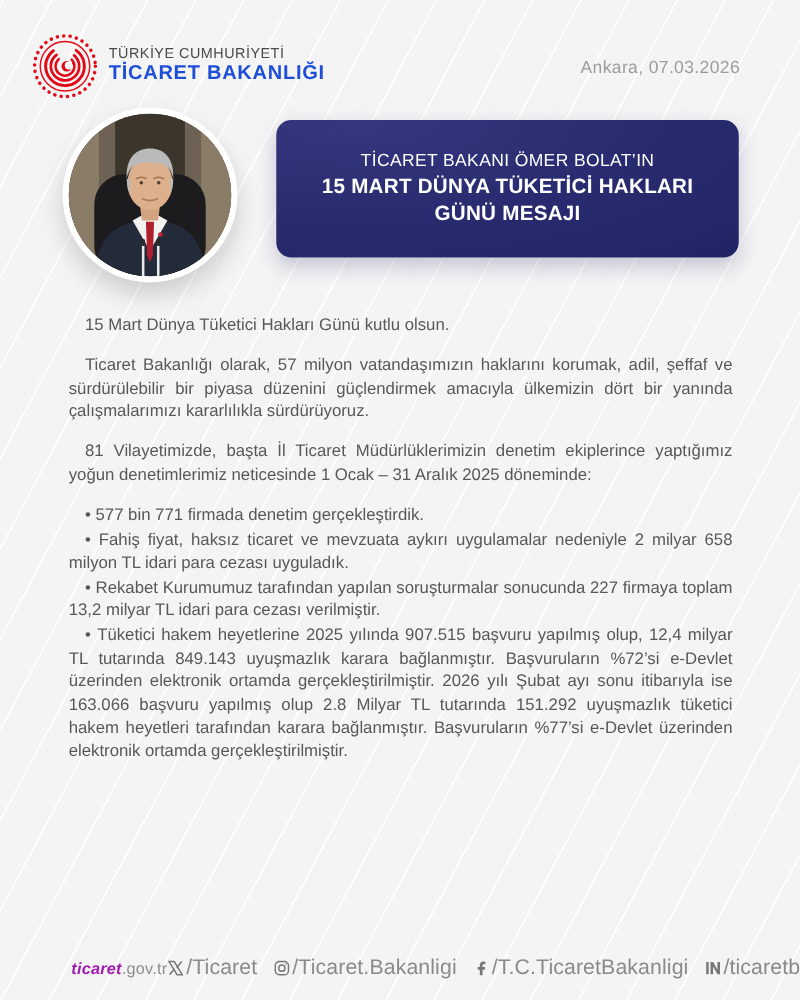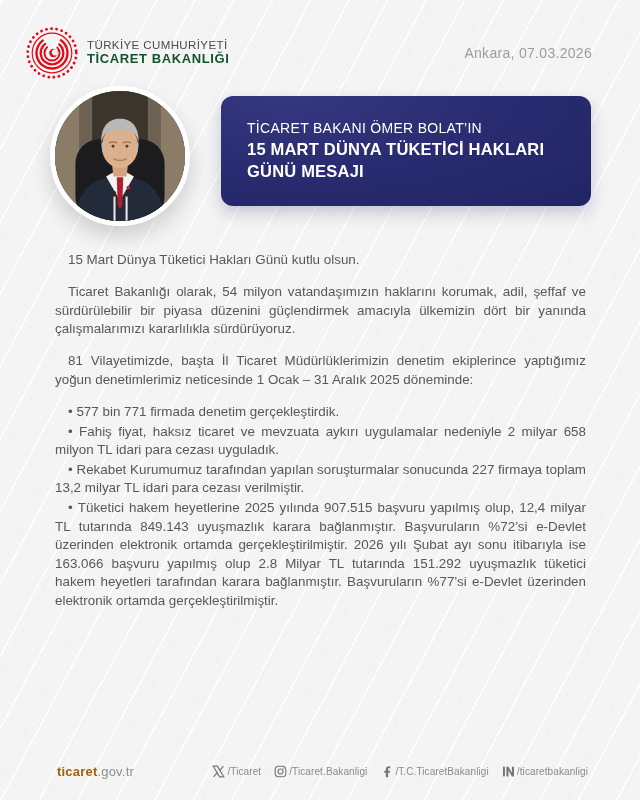--- a/index.html
+++ b/index.html
@@ -25,42 +25,42 @@
     transform: rotate(0.001deg);
     pointer-events: none;
   }
 
   
   .header { position: absolute; left: 25px; top: 26px; right: 48px;
             display: flex; align-items: center; }
   .logo-emblem { width: 54px; height: 54px; flex: 0 0 auto; }
   .logo-text { margin-left: 8px; line-height: 1.15; }
   .logo-line1 { font-size: 11.5px; letter-spacing: 0.4px; color: #4b4b4d; }
-  .logo-line2 { font-size: 13px; font-weight: bold; letter-spacing: 0.6px; color: #14532d; }
+  .logo-line2 { font-size: 16px; font-weight: bold; letter-spacing: 0.6px; color: #1d4ed8; }
   .dateline { margin-left: auto; font-size: 14px; color: #9c9c9e; letter-spacing: 0.3px; }
 
   
   .photo-wrap {
     position: absolute; left: 50px; top: 86px;
     width: 140px; height: 140px; border-radius: 50%;
     background: #4a4238;
     border: 5px solid #ffffff;
     box-shadow: 0 10px 20px rgba(0,0,0,0.16);
     overflow: hidden;
   }
   .photo-wrap svg { display: block; width: 100%; height: 100%; }
 
   .banner {
     position: absolute; left: 221px; top: 96px;
     width: 370px; height: 110px;
     border-radius: 12px;
     background: radial-gradient(140% 160% at 18% 0%, #35387f 0%, #282b6f 45%, #1f2260 100%);
     box-shadow: 0 7px 16px rgba(31,34,96,0.22);
     display: flex; flex-direction: column; justify-content: center;
-    padding: 0 26px; text-align: left; color: #ffffff;
+    padding: 0 26px; text-align: center; color: #ffffff;
   }
   .banner-line1 { font-size: 14px; font-weight: 400; letter-spacing: 0.3px; margin-bottom: 3px; }
   .banner-line2 { font-size: 16.5px; font-weight: bold; letter-spacing: 0.2px;
                   line-height: 1.32; white-space: pre-wrap; }
 
   
   .body-text {
     position: absolute; left: 55px; top: 251px; width: 531px;
     font-size: 13.4px; line-height: 18.6px; color: #58585a;
     text-align: justify;
@@ -69,24 +69,24 @@
   .body-text p.bullet { text-indent: 13px; margin-bottom: 1px; }
   .body-text p.bullet::before { content: "•\00a0"; color: #58585a; }
   .bullets { margin-top: 6px; }
 
   
   .footer {
     position: absolute; left: 57px; right: 52px; top: 764px;
     display: flex; align-items: center;
   }
   .website { font-size: 13px; color: #8d8d8f; letter-spacing: 0.2px; }
-  .website b { color: #a16207; font-weight: bold; }
+  .website b { color: #a21caf; font-weight: bold; font-style: italic; }
   .socials { margin-left: auto; display: flex; align-items: center; gap: 13px; }
   .social { display: flex; align-items: center; gap: 2px;
-            font-size: 10px; color: #8a8a8c; letter-spacing: 0.1px; }
+            font-size: 17px; color: #8a8a8c; letter-spacing: 0.1px; }
   .social .icn { display: inline-flex; width: 13px; height: 13px; color: #77777a; }
   .social .icn svg { width: 100%; height: 100%; }
 </style>
 </head>
 <body>
 
 <div class="page">
 
   <div class="header">
     <svg class="logo-emblem" viewBox="0 0 60 60" aria-hidden="true">
@@ -145,21 +145,21 @@
     </svg>
   </div>
 
   <div class="banner">
     <div class="banner-line1">TİCARET BAKANI ÖMER BOLAT’IN</div>
     <div class="banner-line2">15 MART DÜNYA TÜKETİCİ HAKLARI  GÜNÜ MESAJI</div>
   </div>
 
   <div class="body-text">
     <p class="para">15 Mart Dünya Tüketici Hakları Günü kutlu olsun.</p>
-    <p class="para">Ticaret Bakanlığı olarak, 54 milyon vatandaşımızın haklarını korumak, adil, şeffaf ve sürdürülebilir bir piyasa düzenini güçlendirmek amacıyla ülkemizin dört bir yanında çalışmalarımızı kararlılıkla sürdürüyoruz.</p>
+    <p class="para">Ticaret Bakanlığı olarak, 57 milyon vatandaşımızın haklarını korumak, adil, şeffaf ve sürdürülebilir bir piyasa düzenini güçlendirmek amacıyla ülkemizin dört bir yanında çalışmalarımızı kararlılıkla sürdürüyoruz.</p>
     <p class="para">81 Vilayetimizde, başta İl Ticaret Müdürlüklerimizin denetim ekiplerince yaptığımız yoğun denetimlerimiz neticesinde 1 Ocak – 31 Aralık 2025 döneminde:</p>
     <div class="bullets">
       <p class="bullet">577 bin 771 firmada denetim gerçekleştirdik.</p>
       <p class="bullet">Fahiş fiyat, haksız ticaret ve mevzuata aykırı uygulamalar nedeniyle 2 milyar 658 milyon TL idari para cezası uyguladık.</p>
       <p class="bullet">Rekabet Kurumumuz tarafından yapılan soruşturmalar sonucunda 227 firmaya toplam 13,2 milyar TL idari para cezası verilmiştir.</p>
       <p class="bullet">Tüketici hakem heyetlerine 2025 yılında 907.515 başvuru yapılmış olup, 12,4 milyar TL tutarında 849.143 uyuşmazlık karara bağlanmıştır. Başvuruların %72’si e-Devlet üzerinden elektronik ortamda gerçekleştirilmiştir. 2026 yılı Şubat ayı sonu itibarıyla ise 163.066 başvuru yapılmış olup 2.8 Milyar TL tutarında 151.292 uyuşmazlık tüketici hakem heyetleri tarafından karara bağlanmıştır. Başvuruların %77’si e-Devlet üzerinden elektronik ortamda gerçekleştirilmiştir.</p>
     </div>
   </div>
 
   <div class="footer">

